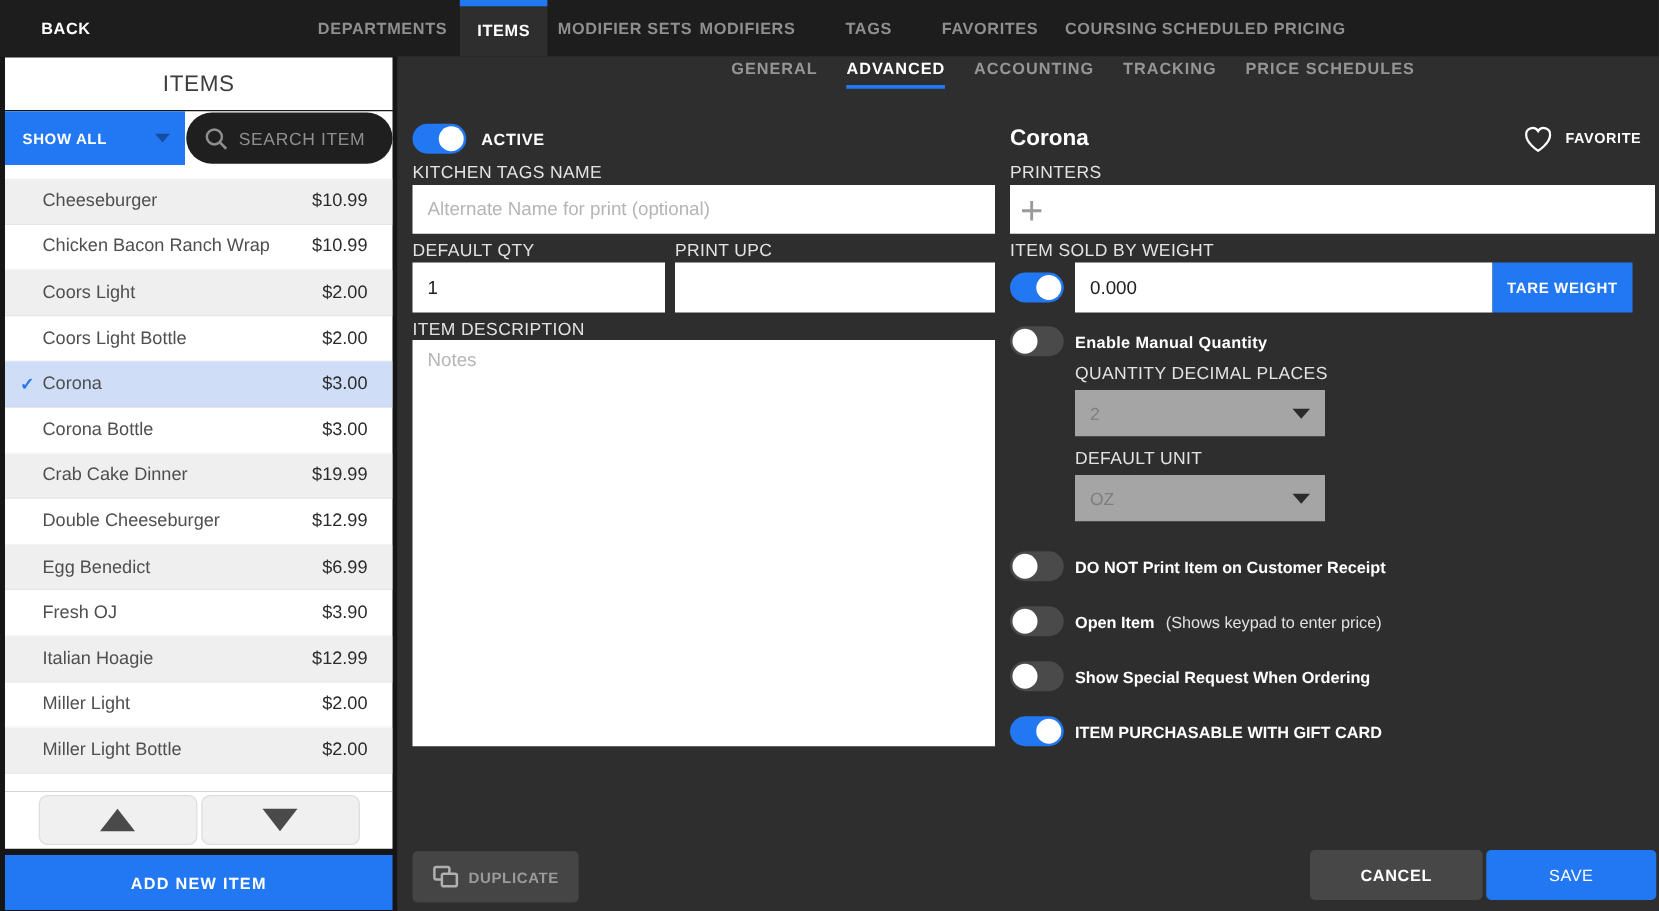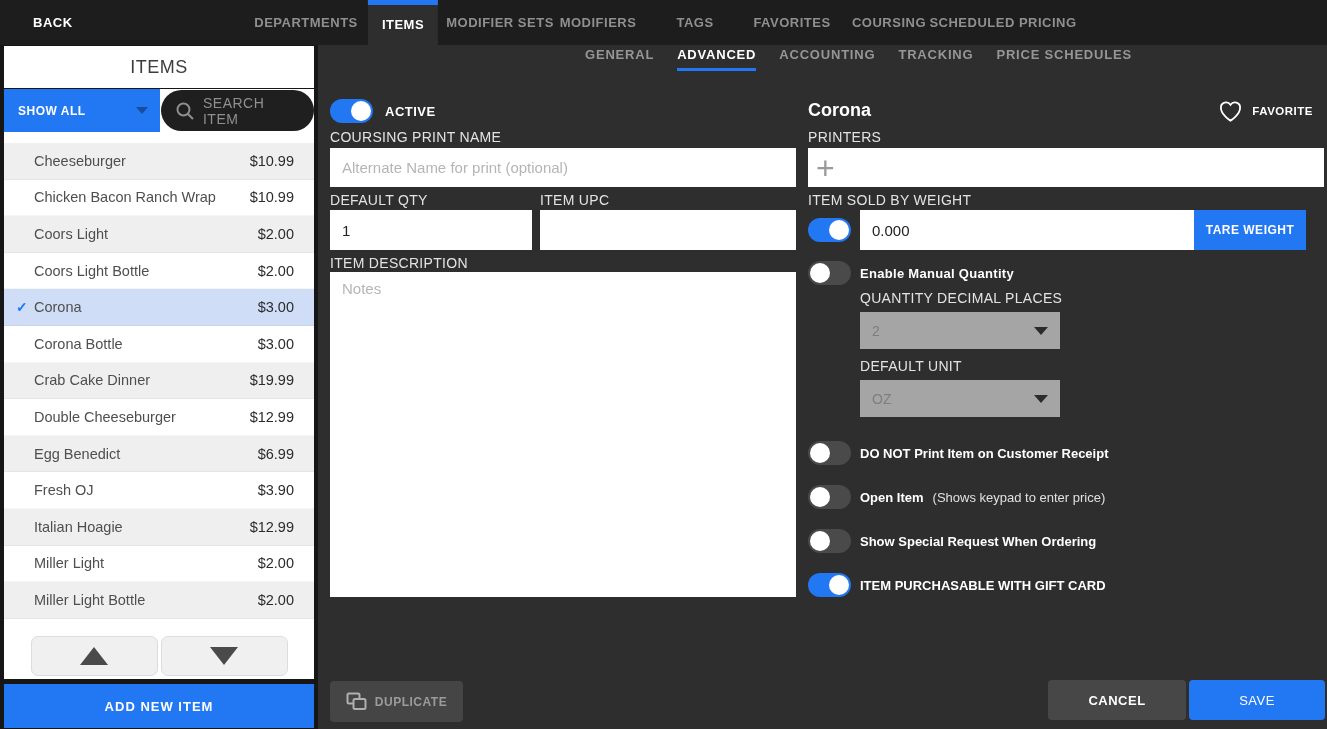--- a/index.html
+++ b/index.html
@@ -9,21 +9,21 @@
   
   .topnav { position:absolute; left:0; top:0; width:1327px; height:45px; background:#1d1d1d; z-index:5; }
   .back-btn { position:absolute; left:33px; top:0; height:45px; line-height:45px; color:#fff; font-size:13px; font-weight:bold; letter-spacing:.5px; cursor:pointer; }
   .nav-tab { position:absolute; top:0; height:45px; line-height:45px; transform:translateX(-50%); padding:0 14px; color:#8f8f8f; font-size:13px; font-weight:bold; letter-spacing:.5px; white-space:nowrap; cursor:pointer; }
   .nav-tab.active { background:#2e2e2e; color:#fff; border-top:5px solid #2277f3; line-height:40px; }
 
   
   .sidebar { position:absolute; left:0; top:45px; width:318px; height:684px; background:#161616; }
   .sb-title { position:absolute; left:4px; top:1px; width:310px; height:42px; background:#fff; color:#3d3d3d; font-size:18px; letter-spacing:.5px; text-align:center; line-height:42px; }
   .sb-filter { position:absolute; left:4px; top:44px; width:310px; height:43px; background:#fff; display:flex; }
-  .showall { width:156px; height:43px; background:#2277f3; color:#fff; font-size:12px; font-weight:bold; letter-spacing:.5px; display:flex; align-items:center; padding:0 12px 0 14px; cursor:pointer; }
+  .showall { width:144px; height:43px; background:#2277f3; color:#fff; font-size:12px; font-weight:bold; letter-spacing:.5px; display:flex; align-items:center; padding:0 12px 0 14px; cursor:pointer; }
   .showall .spacer { flex:1; }
   .tri-down-sm { width:0; height:0; border-left:6px solid transparent; border-right:6px solid transparent; border-top:7px solid rgba(0,0,0,0.35); }
   .searchpill { flex:1; margin:1px 0 1px 1px; background:#1f1f1f; border-radius:21px; display:flex; align-items:center; padding:0 10px 0 14px; gap:8px; cursor:text; }
   .searchpill span { color:#8f8f8f; font-size:14px; letter-spacing:.5px; }
 
   .sb-list { position:absolute; left:4px; top:87px; width:310px; height:501px; background:#fff; padding-top:11px; overflow:hidden; }
   .sb-row { position:relative; height:36.6px; display:flex; align-items:center; padding-left:30px; border-bottom:1px solid rgba(0,0,0,0.04); cursor:pointer; }
   .sb-row.shade { background:#efefef; }
   .sb-row.selected { background:#cfdef6; }
   .sb-row .check { position:absolute; left:12px; color:#2277f3; font-size:14px; font-weight:bold; }
@@ -183,27 +183,27 @@
       <div class="dtab">ACCOUNTING</div>
       <div class="dtab">TRACKING</div>
       <div class="dtab">PRICE SCHEDULES</div>
     </div>
 
   <div class="toggle on abs" style="left:12px; top:54px;">
       <span class="knob"></span>
     </div>
   <div class="flabel tlabel" style="left:67px; top:59px; letter-spacing:.5px;">ACTIVE</div>
 
-  <div class="flabel" style="left:12px; top:84px;">COURSING PRINT NAME</div>
+  <div class="flabel" style="left:12px; top:84px;">KITCHEN TAGS NAME</div>
   <input class="txt-input" style="left: 12px; top: 103px; width: 466px; height: 39px;" placeholder="Alternate Name for print (optional)">
 
   <div class="flabel" style="left:12px; top:147px;">DEFAULT QTY</div>
   <input class="txt-input" style="left: 12px; top: 165px; width: 202px; height: 40px;" value="1">
 
-  <div class="flabel" style="left:222px; top:147px;">ITEM UPC</div>
+  <div class="flabel" style="left:222px; top:147px;">PRINT UPC</div>
   <input class="txt-input" style="left: 222px; top: 165px; width: 256px; height: 40px;" value="">
 
   <div class="flabel" style="left:12px; top:210px;">ITEM DESCRIPTION</div>
   <textarea class="txt-area" style="left: 12px; top: 227px; width: 466px; height: 325px;" placeholder="Notes"></textarea>
 
   <div class="item-title">Corona</div>
   <div class="favorite">
     <svg width="27" height="25" viewBox="0 0 24 22">
       <path d="M12 20 S3.5 14.6 3.5 8.8 A4.6 4.6 0 0 1 12 6 A4.6 4.6 0 0 1 20.5 8.8 C20.5 14.6 12 20 12 20 Z" fill="none" stroke="#fff" stroke-width="1.6"></path>
     </svg>

